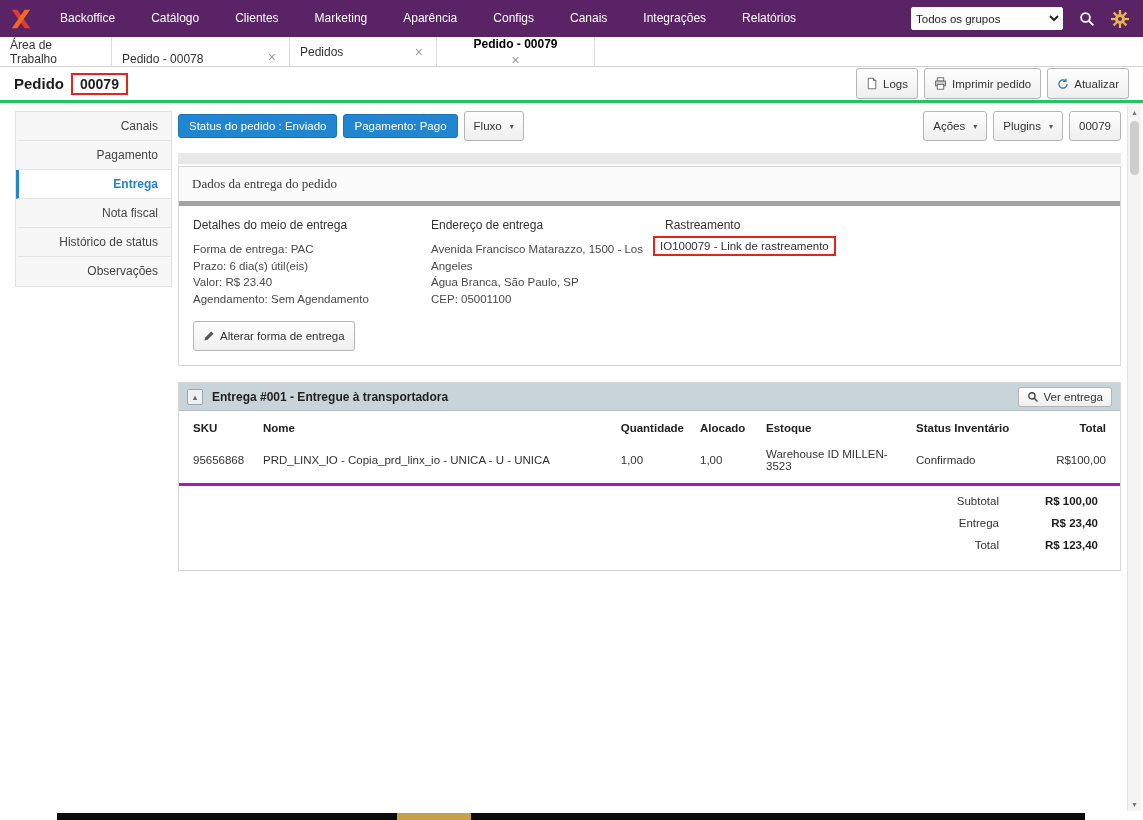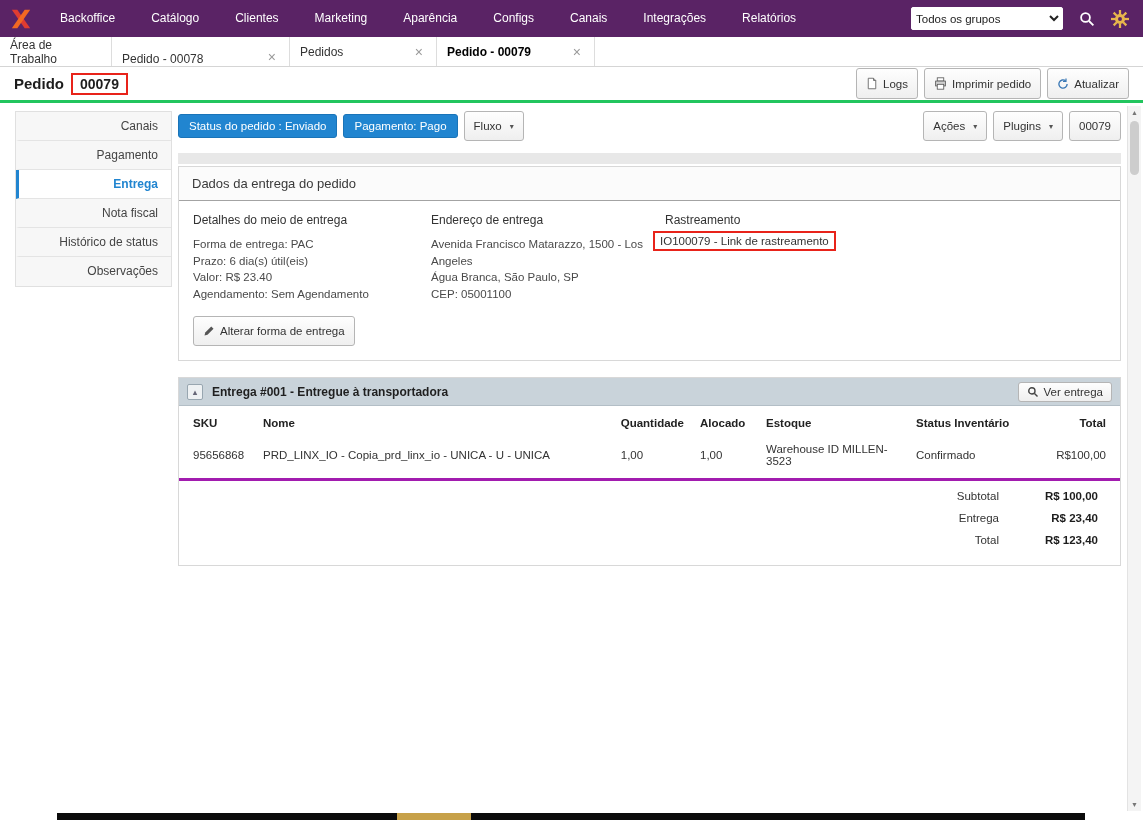--- a/index.html
+++ b/index.html
@@ -17,21 +17,21 @@
   .topnav-right { margin-left:auto; display:flex; align-items:center; gap:16px; padding-right:14px; }
   .group-select { width:152px; height:23px; font-size:11.5px; font-family:inherit; border:1px solid #fff; border-radius:2px; background:#fff; color:#222; }
   .nav-icon { display:flex; align-items:center; cursor:pointer; }
 
   
   .tabbar { height:30px; display:flex; background:#fff; border-bottom:1px solid #d5d5d5; }
   .tab { display:flex; align-items:center; justify-content:space-between; padding:0 10px; border-right:1px solid #ddd; font-size:12px; color:#333; cursor:pointer; }
   .tab.t1 { width:112px; }
   .tab.t2 { width:178px;align-items:flex-end; }
   .tab.t3 { width:147px; }
-  .tab.t4 { width:158px; }
+  .tab.t4 { width:158px;flex-direction:column; }
   .tab.active .tab-label { font-weight:bold; color:#000; }
   .tab-close { color:#999; font-size:14px; line-height:1; padding:2px 3px; cursor:pointer; }
 
   
   .pagehead { height:36px; display:flex; align-items:center; padding:0 14px; border-bottom:3px solid #22c55e; }
   .page-title { font-size:15px; font-weight:bold; color:#1d1d1d; }
   .order-annotated { border:2px solid #e8231a; padding:1px 7px; margin-left:7px; font-size:14px; font-weight:bold; color:#1d1d1d; }
   .head-buttons { margin-left:auto; display:flex; gap:6px; }
 
   .btn { display:inline-flex; align-items:center; gap:5px; background:linear-gradient(#fefefe,#efefef);
@@ -51,21 +51,21 @@
   .status-row { display:flex; align-items:center; gap:6px; }
   .pill { background:#2185d0; color:#fff; border:1px solid #1a74b8; border-radius:3px; padding:5px 10px;
           font-size:11.5px; cursor:pointer; white-space:nowrap; }
   .status-right { margin-left:auto; display:flex; gap:6px; align-items:center; }
   .caret { font-size:8px; vertical-align:2px; margin-left:3px; color:#555; }
 
   .gray-band { height:11px; background:#e8e8e8; margin-top:12px; }
 
   .panel { border:1px solid #d8d8d8; background:#fff; }
   .panel-delivery { margin-top:2px; }
-  .panel1-head { padding:9px 13px; border-bottom:1px solid #a3a3a3; font-size:13px; color:#3a3a3a; background:#fbfbfb; }
+  .panel1-head { padding:9px 13px; border-bottom:5px solid #a3a3a3; font-size:13px; color:#3a3a3a; background:#fbfbfb;font-family:Liberation Serif, serif; }
   .panel1-body { padding:12px 14px 14px; }
   .cols { display:flex; }
   .col1 { width:238px; }
   .col2 { width:222px; }
   .col3 { flex:1; }
   .col-head { font-size:12px; color:#333; margin-bottom:9px; }
   .col3 .col-head { margin-bottom:4px;margin-left:12px; }
   .info-line { font-size:11.5px; color:#4a4a4a; line-height:16.5px; }
   .tracking-annotated { display:inline-block; border:2px solid #e8231a; padding:2px 5px; font-size:11.5px; color:#333; cursor:pointer; }
   .change-btn { margin-top:14px; }

